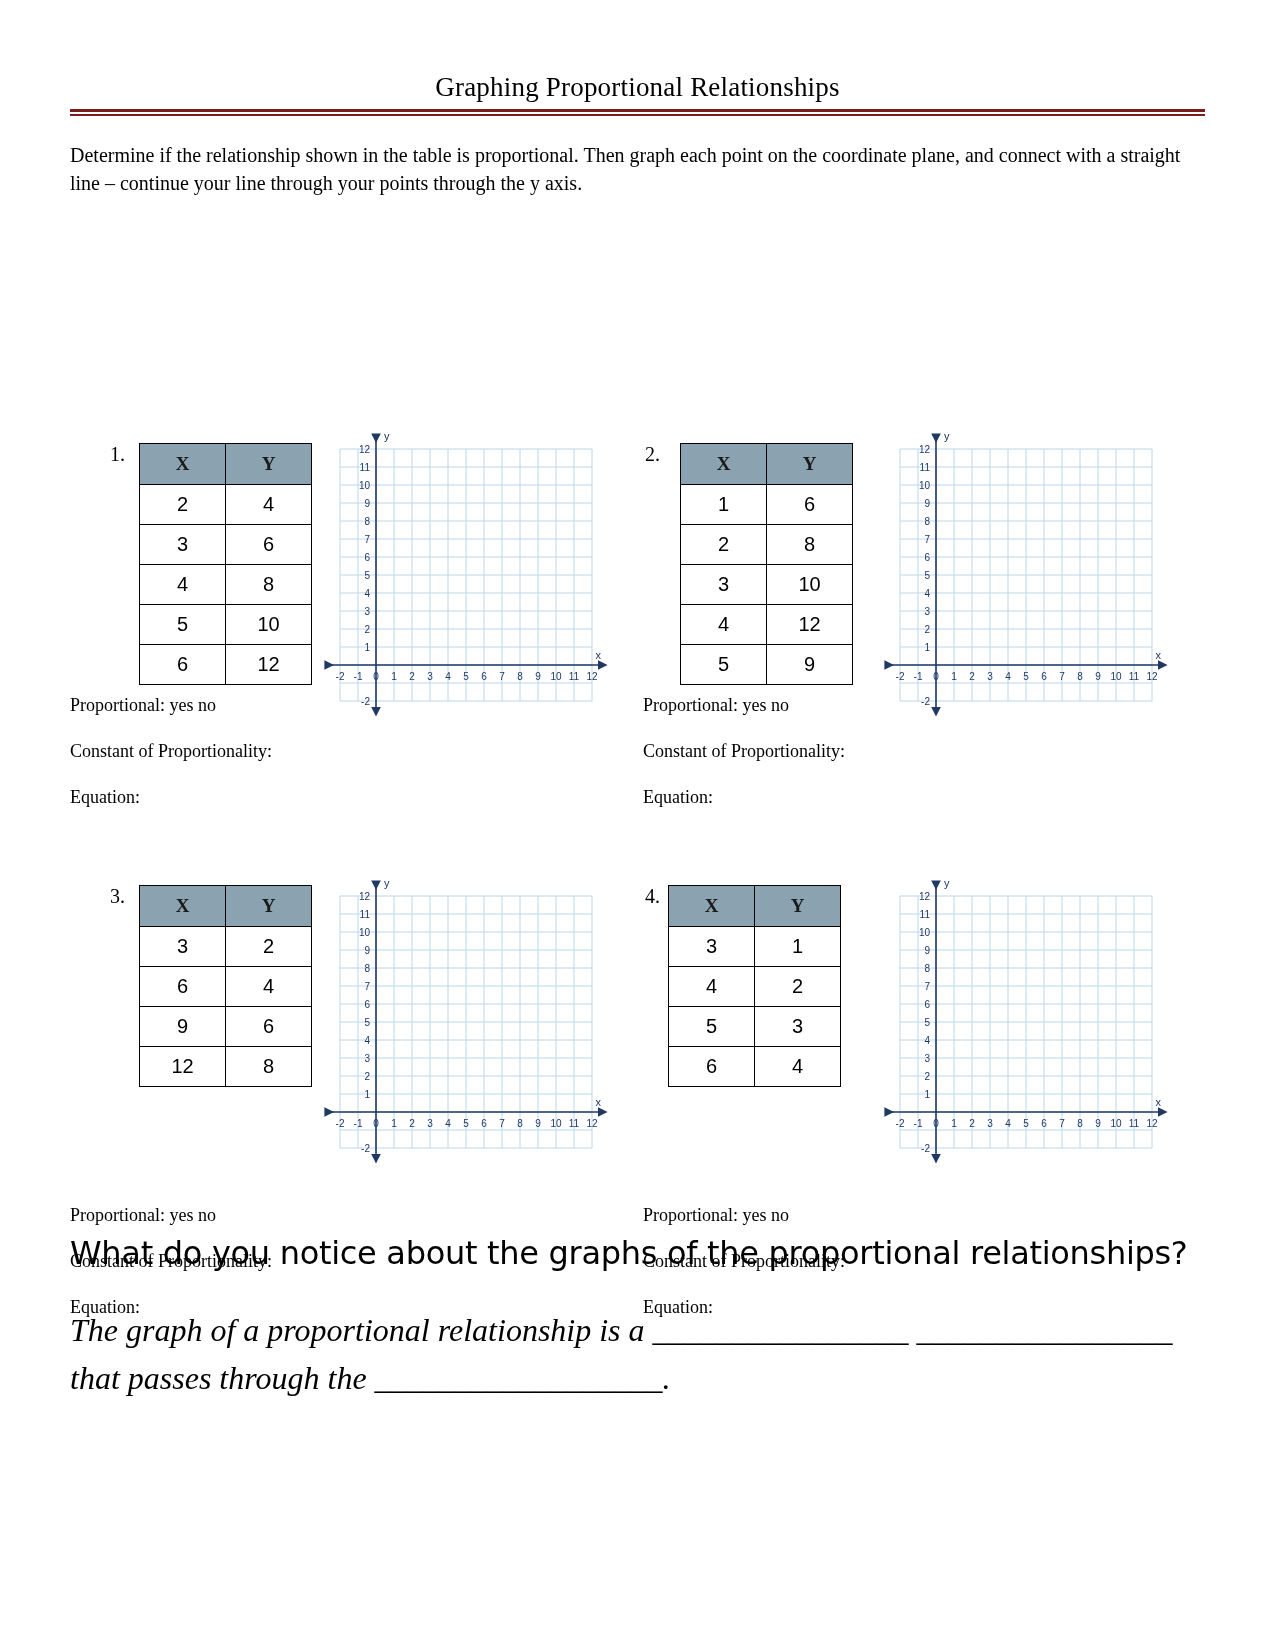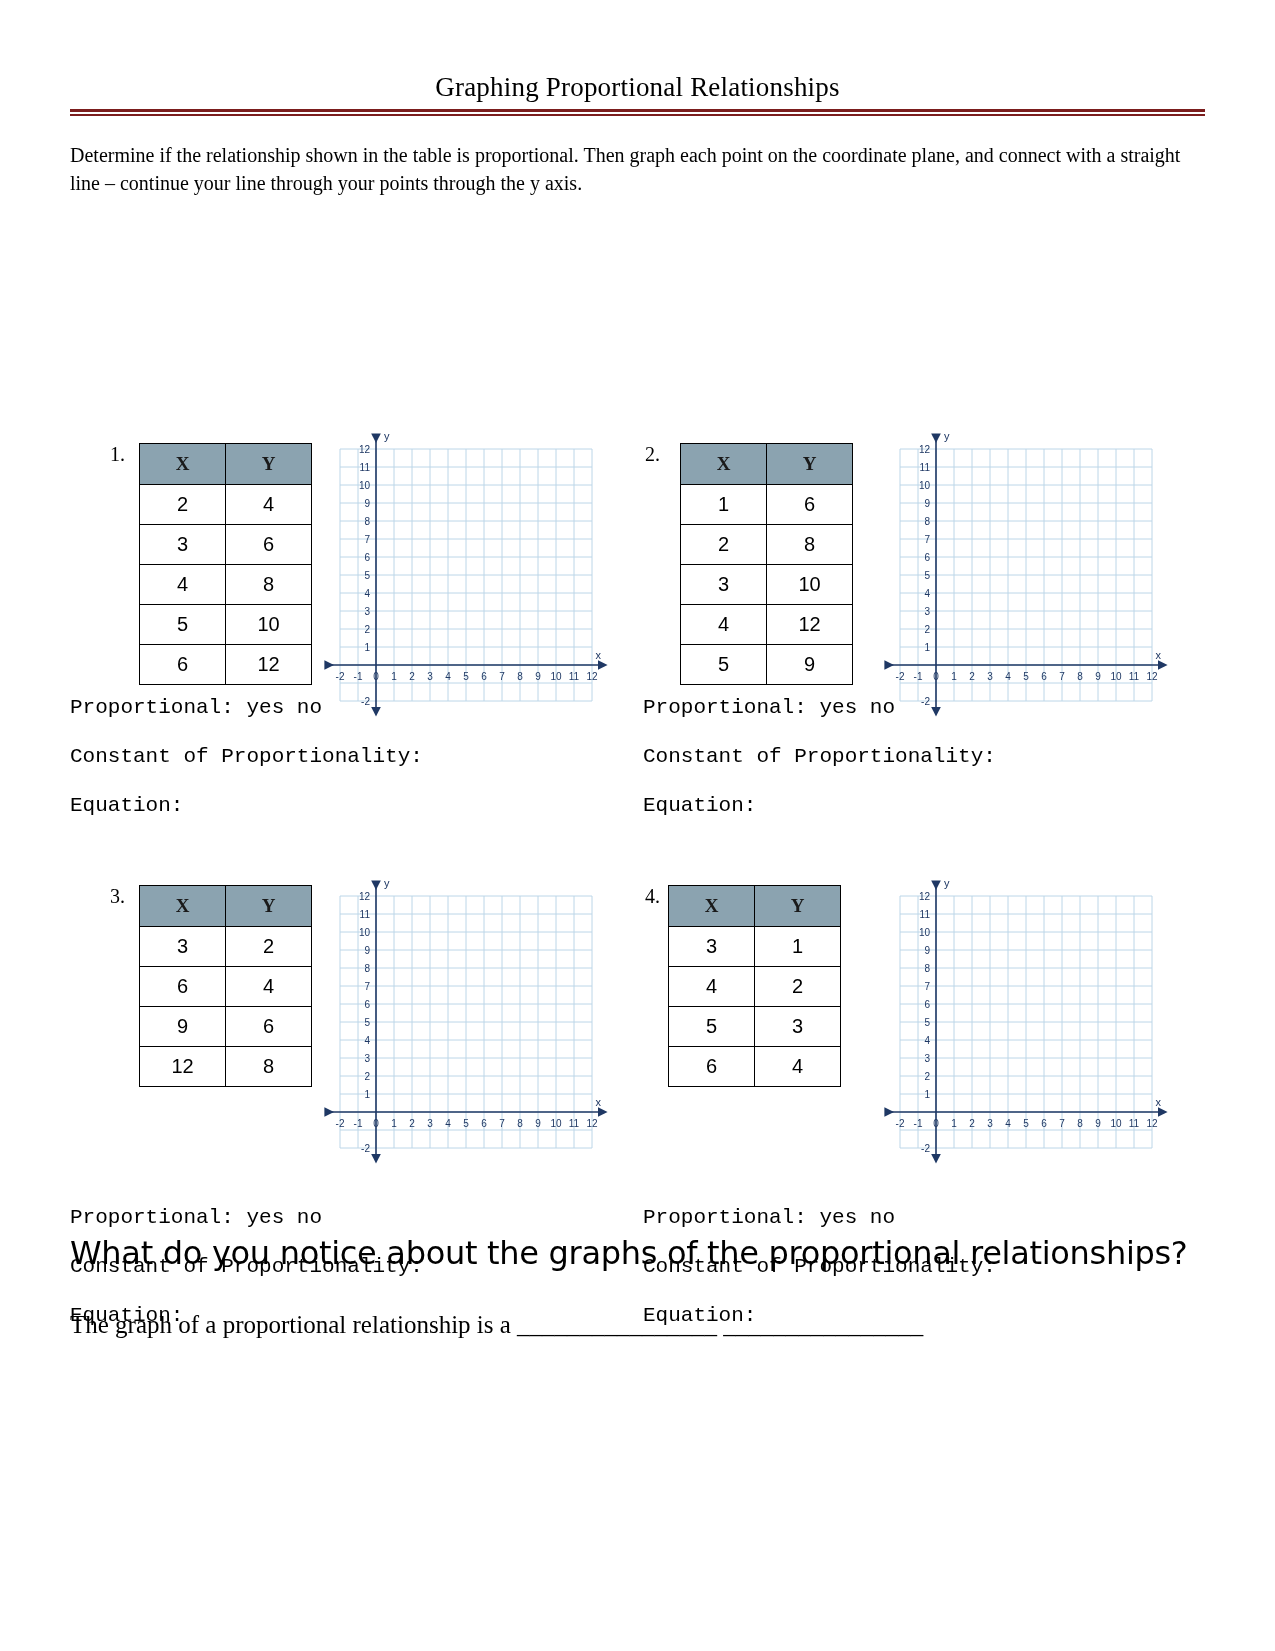--- a/index.html
+++ b/index.html
@@ -73,41 +73,42 @@
 
   
   .graph {
     position:absolute;
     width:272px;
     height:272px;
   }
   .graph svg { display:block; }
 
   
-  .answers { position:absolute; font-size:21px; line-height:1.1;font-family:Liberation Mono, monospace; }
+  .answers { position:absolute; font-size:18px; line-height:1.1; }
   .answers div { margin-bottom:26px; }
 
   
   .big-q {
     position:absolute;
     left:70px;
     top:1234px;
     width:1120px;
     font-family:"DejaVu Sans", sans-serif;
     font-weight:normal;
     font-size:32px;
     letter-spacing:-0.3px;
   }
   .closing {
     position:absolute;
     left:70px;
     top:1306px;
     width:1120px;
-    font-size:25px;
+    font-size:32px;
     line-height:1.5;
+    font-style:italic;
   }
 </style>
 </head>
 <body>
 
 <div class="page">
 
   <div class="title">Graphing Proportional Relationships</div>
   <div class="title-rule"></div>
 
@@ -537,15 +538,16 @@
       <div>Proportional:  yes  no</div>
       <div>Constant of Proportionality:</div>
       <div>Equation:</div>
     </div>
 
   </div>
 
   <div class="big-q">What do you notice about the graphs of the proportional relationships?</div>
   <div class="closing">
     <div>The graph of a proportional relationship is a ________________ ________________</div>
+    <div>that passes through the __________________.</div>
   </div>
 
 </div>
 
 </body></html>

